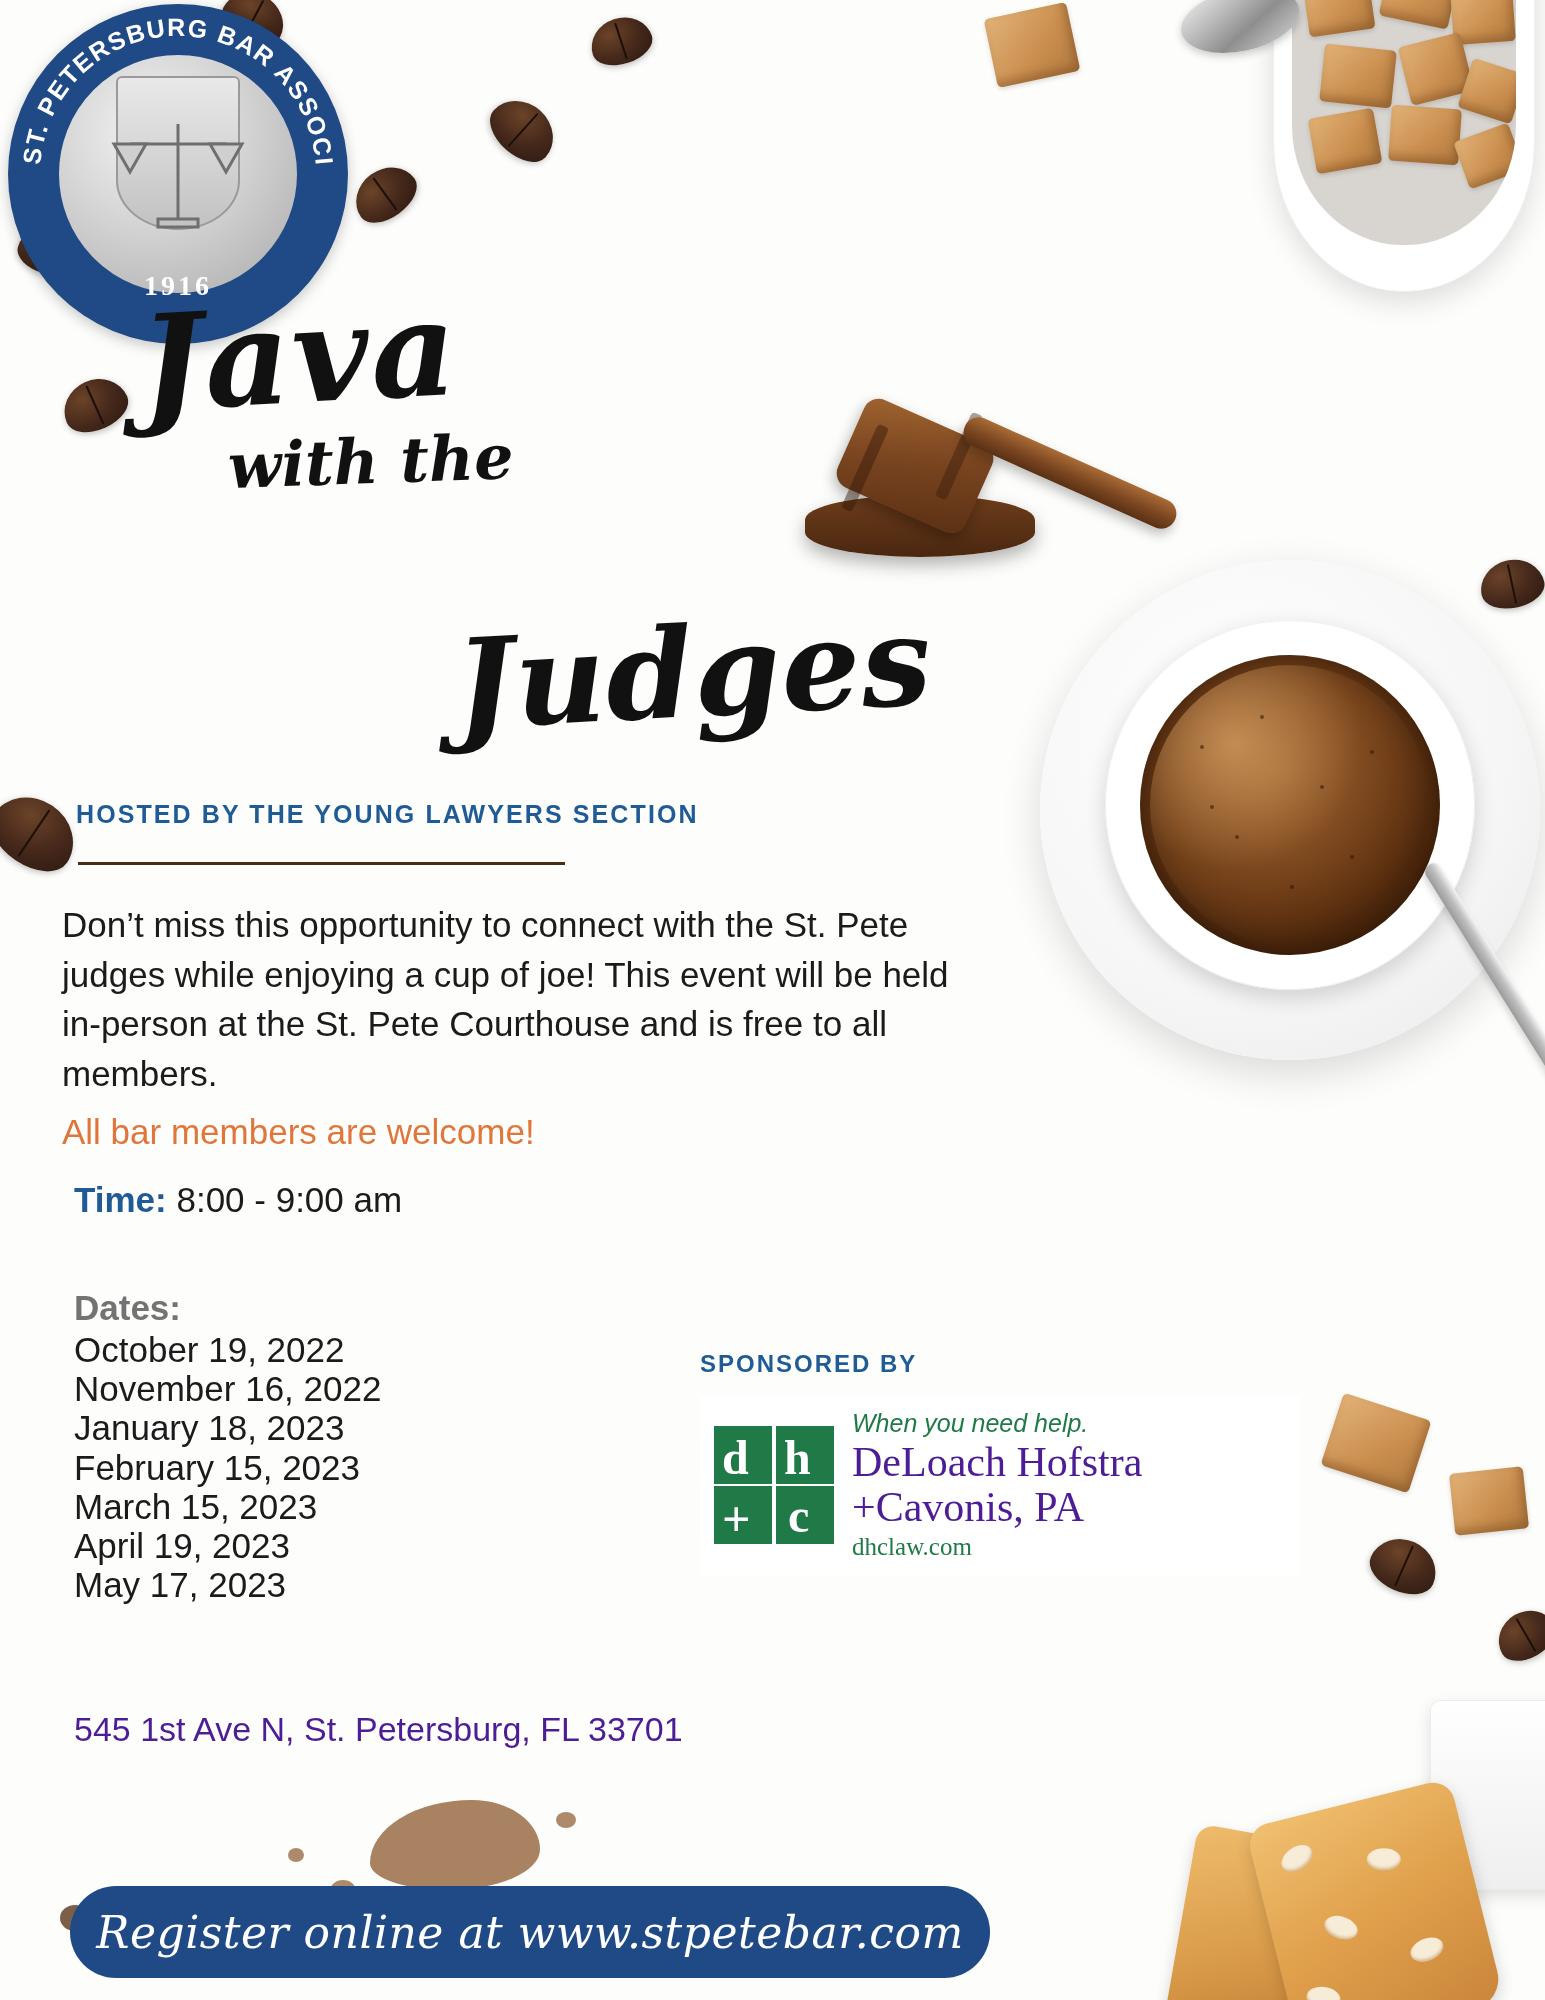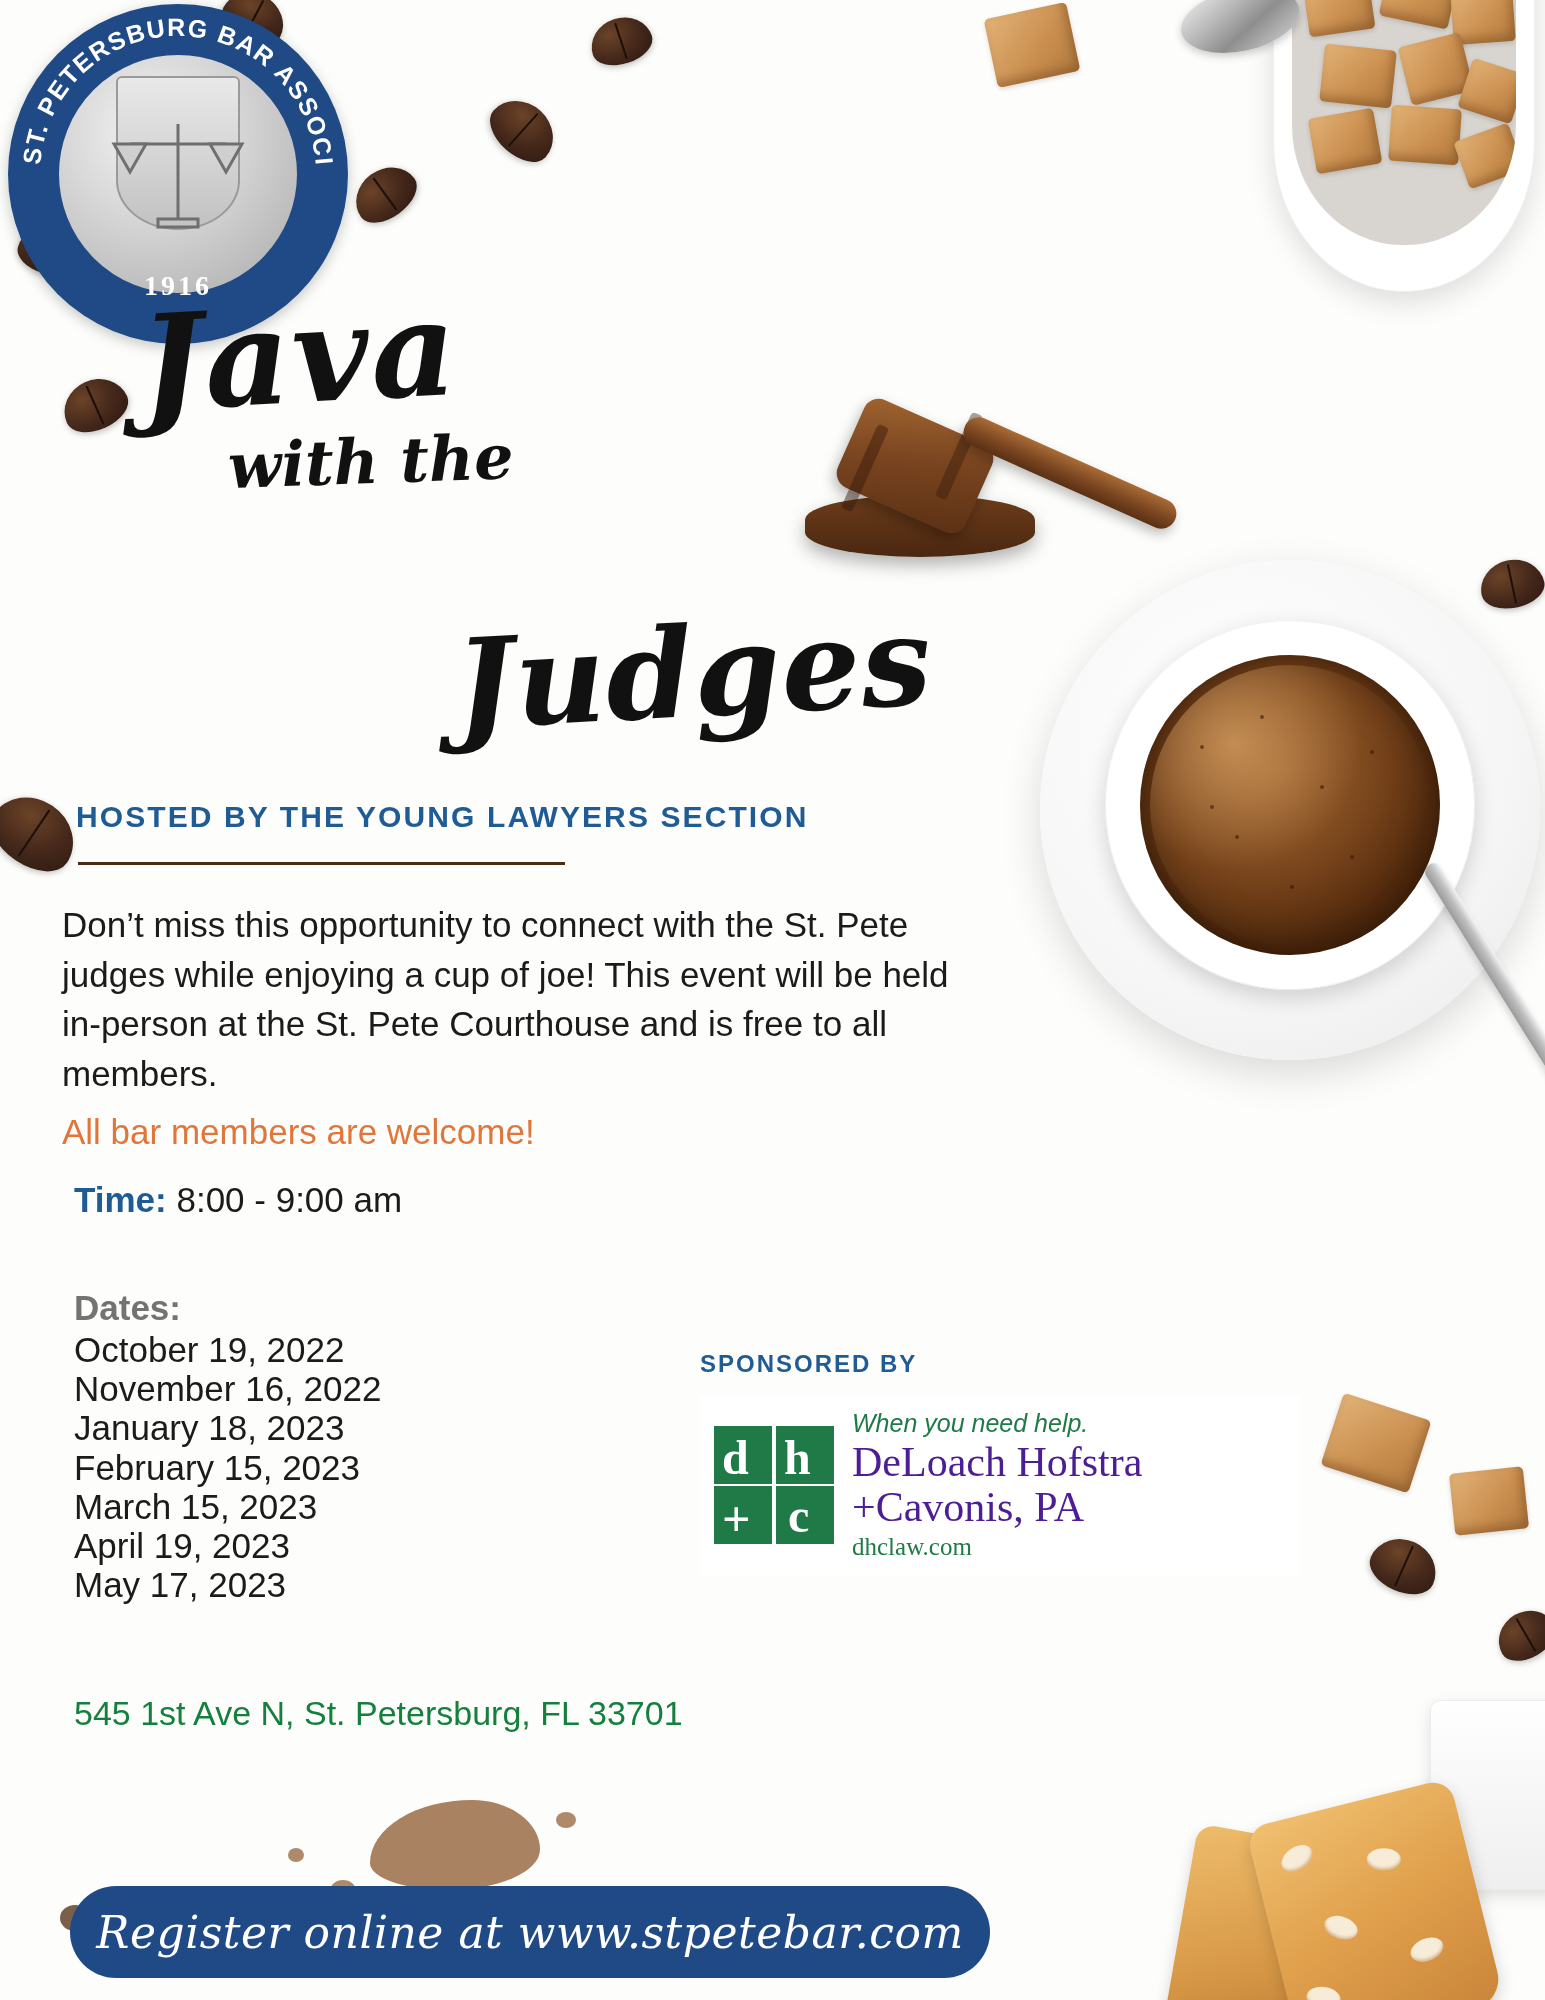--- a/index.html
+++ b/index.html
@@ -333,21 +333,21 @@
     color: #111111;
     letter-spacing: 1px;
     transform: rotate(-3deg);
     white-space: nowrap;
   }
 
   .hosted {
     position: absolute;
     left: 76px;
     top: 800px;
-    font-size: 30px;
+    font-size: 25px;
     font-weight: 700;
     letter-spacing: 2.1px;
     color: #1f5c96;
     white-space: nowrap;
   }
   .rule {
     position: absolute;
     left: 78px;
     top: 862px;
     width: 487px;
@@ -402,22 +402,22 @@
     top: 1688px;
   }
   .venue .place {
     font-size: 35px;
     font-weight: 700;
     color: #e0763a;
     letter-spacing: 0.2px;
   }
   .venue .addr {
     font-size: 34px;
-    color: #15803d;
-    margin-top: 6px;
+    color: #4c1d95;
+    margin-top: 22px;
   }
 
   
   .sponsored-by {
     position: absolute;
     left: 700px;
     top: 1350px;
     font-size: 24px;
     font-weight: 700;
     letter-spacing: 2px;

